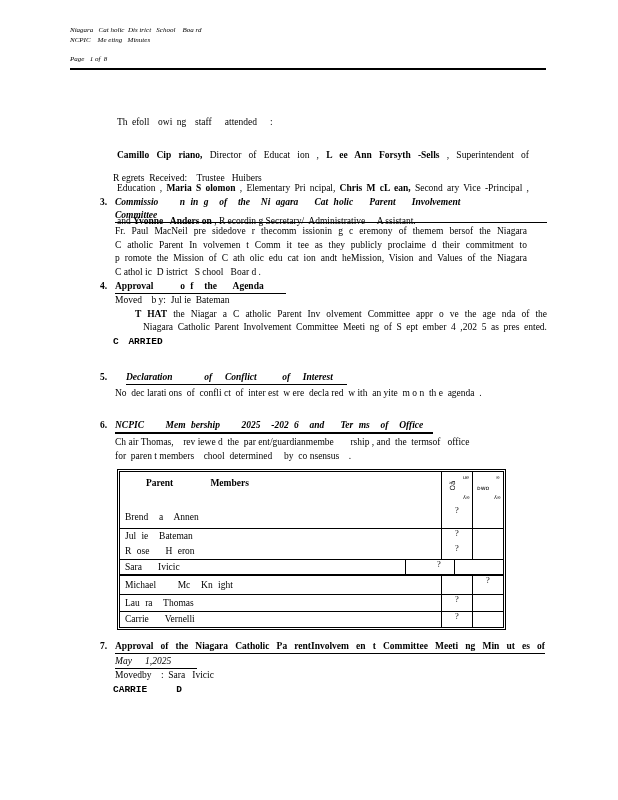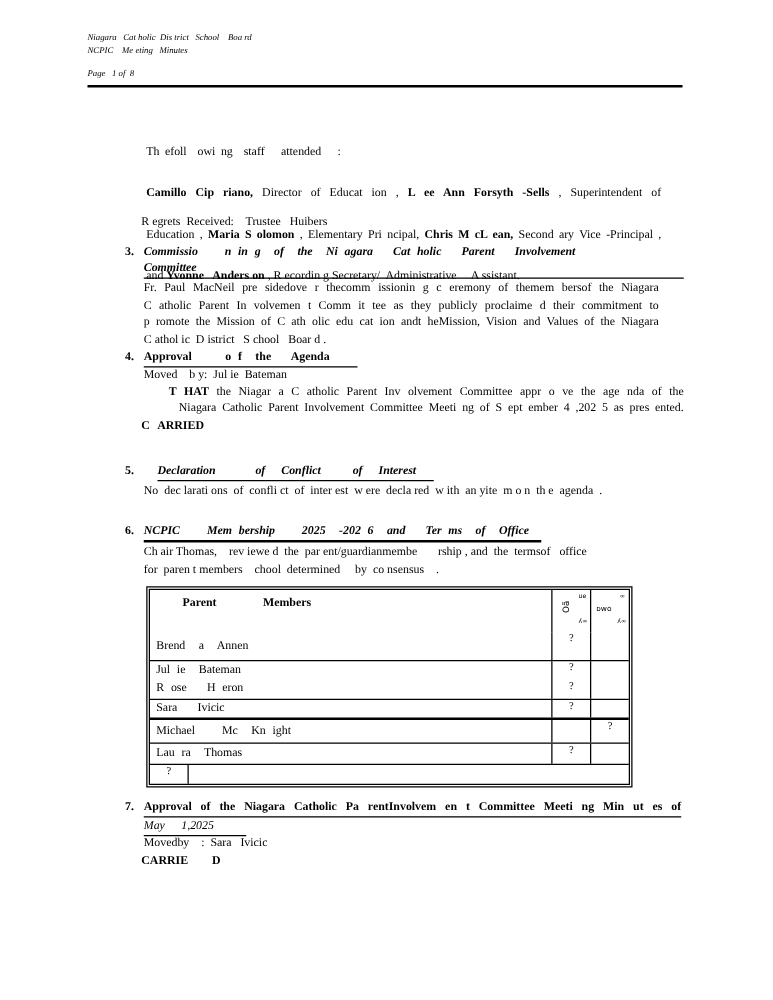--- a/index.html
+++ b/index.html
@@ -5,21 +5,21 @@
   html,body{margin:0;padding:0;background:#ffffff;}
   .doc{
     position:relative;width:618px;height:800px;background:#fff;
     font-family:"Liberation Serif","DejaVu Serif",serif;
     color:#000;font-size:9.5px;line-height:13px;overflow:hidden;
   }
   .line{white-space:pre-wrap;}
   .b{font-weight:bold;}
   .just{white-space:normal;text-align:justify;text-align-last:justify;word-spacing:-0.4px;}
   .ws2{word-spacing:2px;}
-  .ws4{word-spacing:4px;}
+  .ws4{word-spacing:4px;font-family:Liberation Mono, monospace;}
   
   .pagehead{position:absolute;left:70px;top:26px;width:476px;border-bottom:2px solid #000;padding-bottom:3px;}
   .ph{font-size:7px;line-height:9.5px;font-style:italic;white-space:pre-wrap;}
   .pagenum{margin-top:10px;}
   
   .att{position:absolute;left:117px;top:96px;width:412px;}
   .att .line{line-height:13px;margin-top:20px;}
   .regrets{position:absolute;left:113px;top:172px;}
   
   .item{position:absolute;left:100px;width:447px;}
@@ -56,21 +56,21 @@
   .rh{position:relative;font-family:"DejaVu Sans",sans-serif;}
   .rh span{position:absolute;line-height:1;}
   .rh-sup{top:3px;right:3px;font-size:5px;}
   .rh-main{top:10px;left:7px;font-size:7px;transform:rotate(-90deg);transform-origin:center;}
   .rh-main2{top:13px;left:4px;font-size:6px;transform:none;}
   .rh-sub{top:23px;right:2px;font-size:5px;}
   .q{font-size:8.5px;line-height:1;}
   .r1{height:22px;}
   .r2{height:15px;}
   .r3{height:15px;}
-  .r4{height:14px;}
+  .r4{height:14px;gap:18px;}
   .r5{height:18px;}
   .r6{height:16px;}
   .r7{height:15px;border-bottom:none;}
 </style>
 </head>
 <body>
 
 <div class="doc">
 
   <div class="pagehead">
@@ -173,20 +173,21 @@
       <div class="tname">Michael    Mc  Kn ight</div>
       <div class="tc1 q"></div>
       <div class="tc2 q">?</div>
     </div>
     <div class="trow r6">
       <div class="tname">Lau ra  Thomas</div>
       <div class="tc1 q">?</div>
       <div class="tc2 q"></div>
     </div>
     <div class="trow r7">
+      <div class="tname">Carrie   Vernelli</div>
       <div class="tc1 q">?</div>
       <div class="tc2 q"></div>
     </div>
   </div>
 
   <div class="item" id="item7">
     <span class="num">7.</span>
     <div class="icontent">
       <div class="t1 line just">Approval of the Niagara Catholic Pa rentInvolvem en t Committee Meeti ng Min ut es of</div>
       <span class="t2 line">May   1,2025</span>

